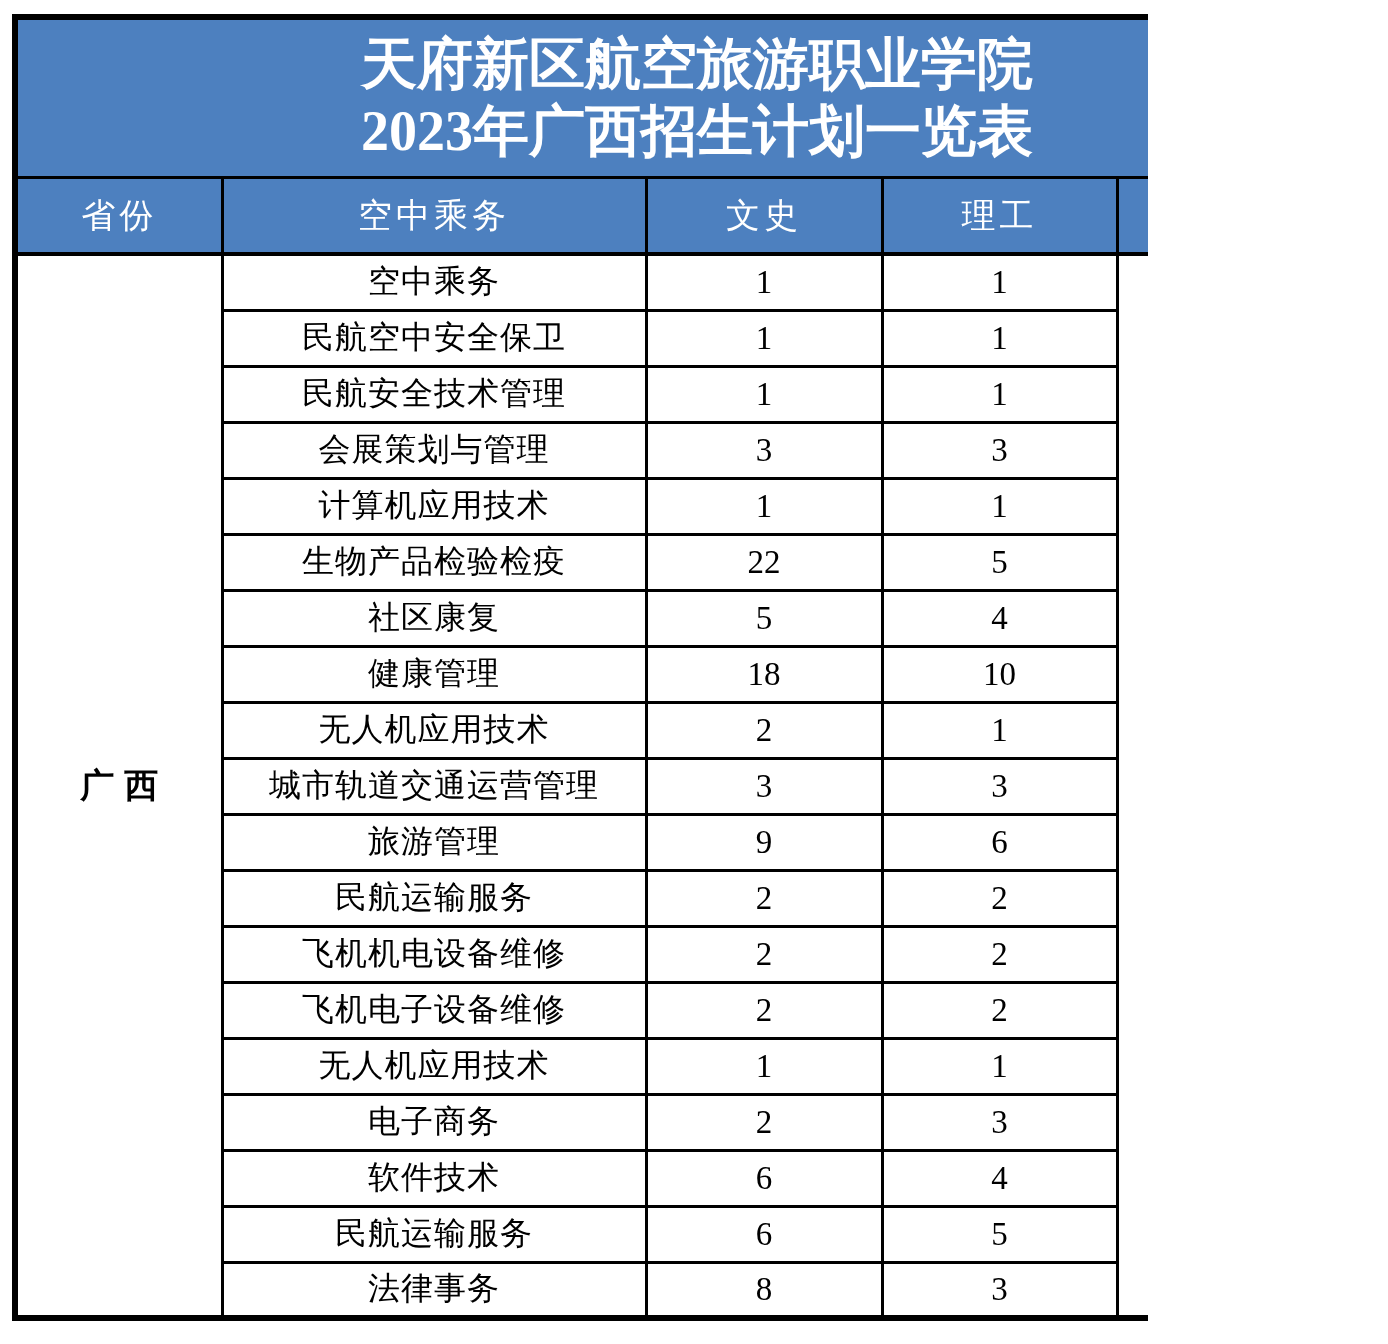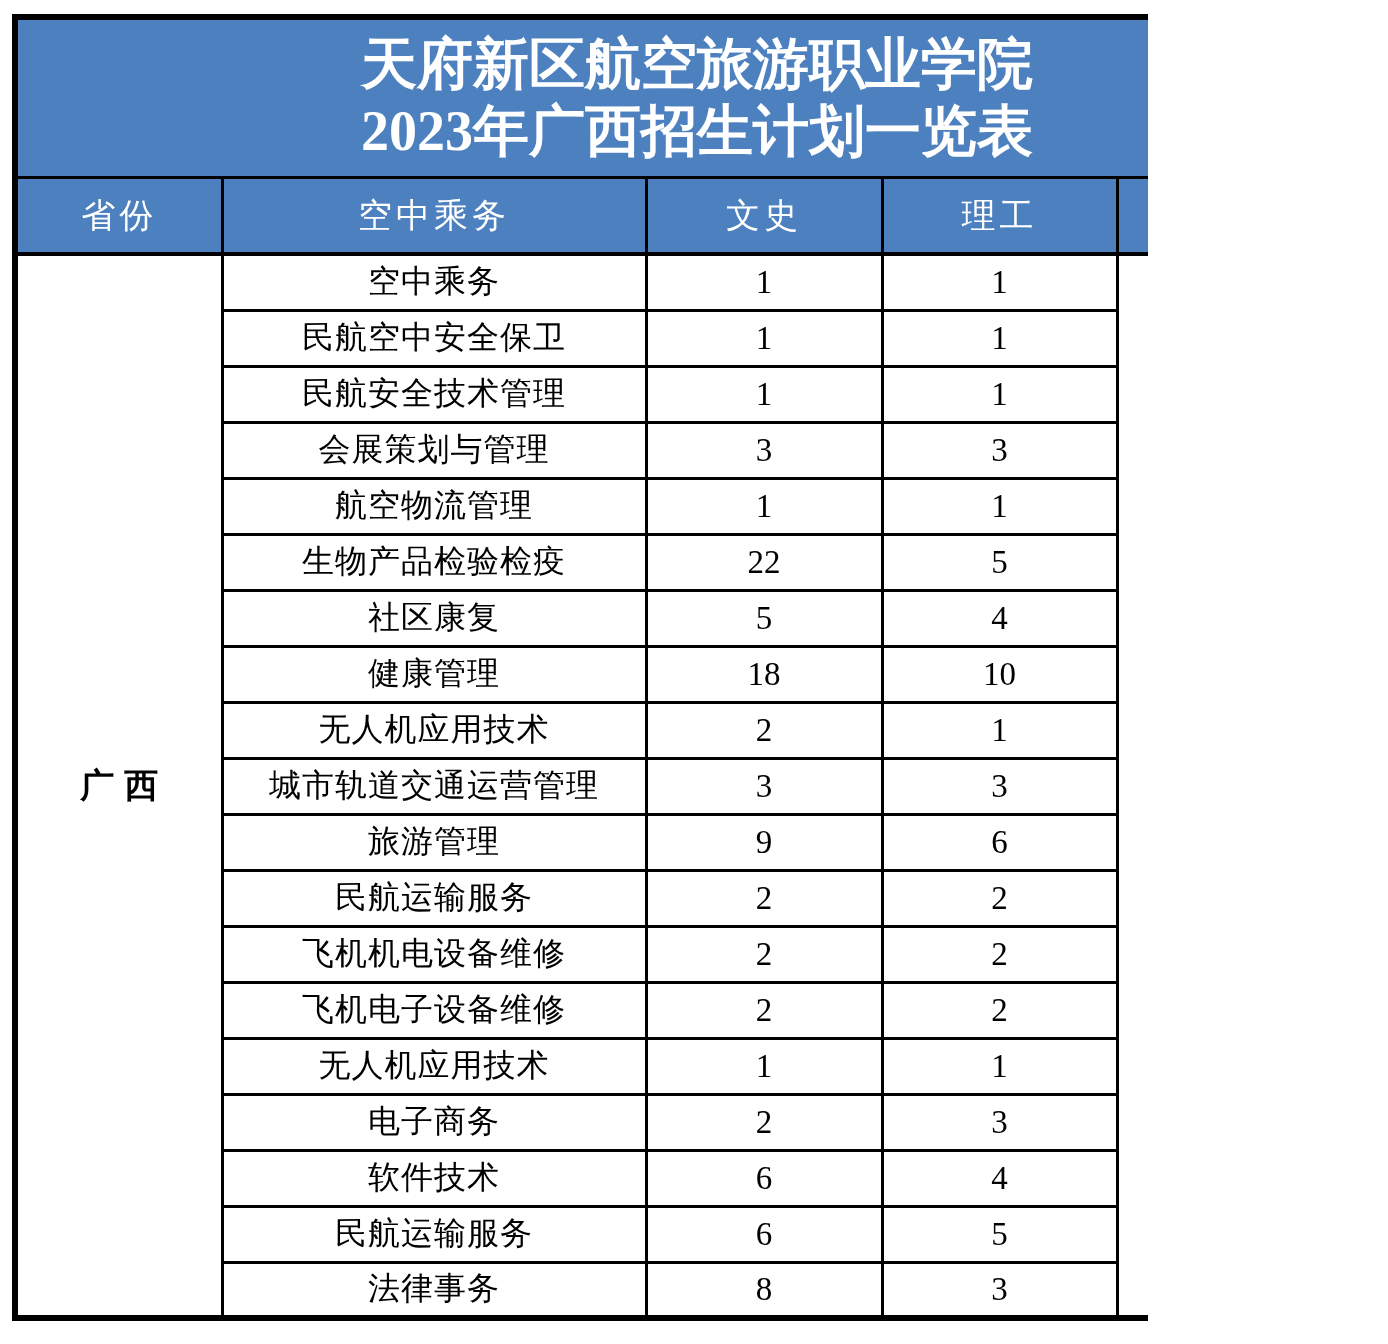--- a/index.html
+++ b/index.html
@@ -115,21 +115,21 @@
           <td class="major-cell">民航安全技术管理</td>
           <td class="num-cell">1</td>
           <td class="num-cell">1</td>
         </tr>
         <tr>
           <td class="major-cell">会展策划与管理</td>
           <td class="num-cell">3</td>
           <td class="num-cell">3</td>
         </tr>
         <tr>
-          <td class="major-cell">航空物流管理</td>
+          <td class="major-cell">计算机应用技术</td>
           <td class="num-cell">1</td>
           <td class="num-cell">1</td>
         </tr>
         <tr>
           <td class="major-cell">生物产品检验检疫</td>
           <td class="num-cell">22</td>
           <td class="num-cell">5</td>
         </tr>
         <tr>
           <td class="major-cell">社区康复</td>

